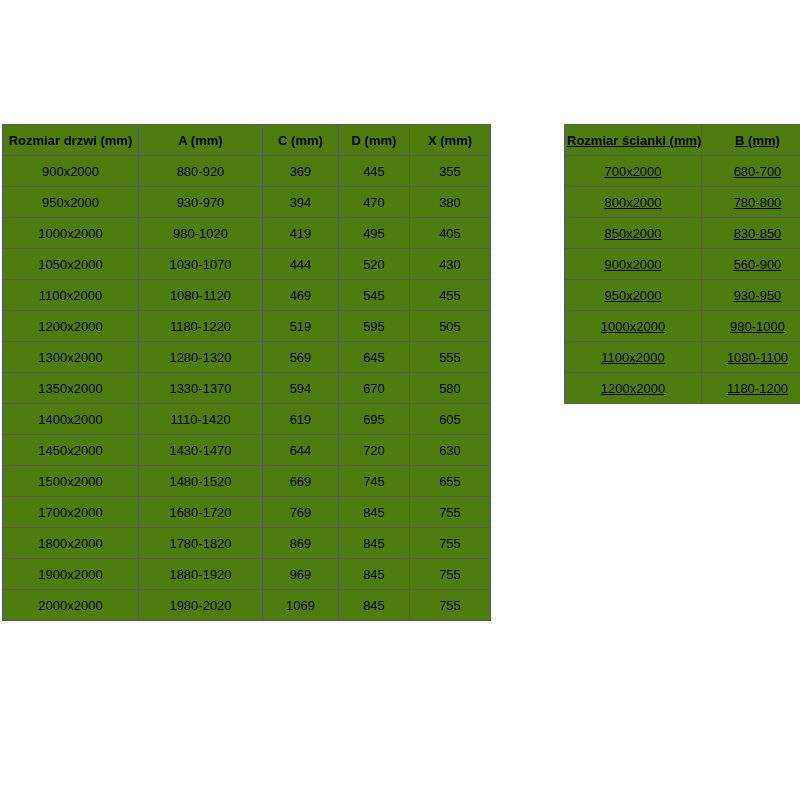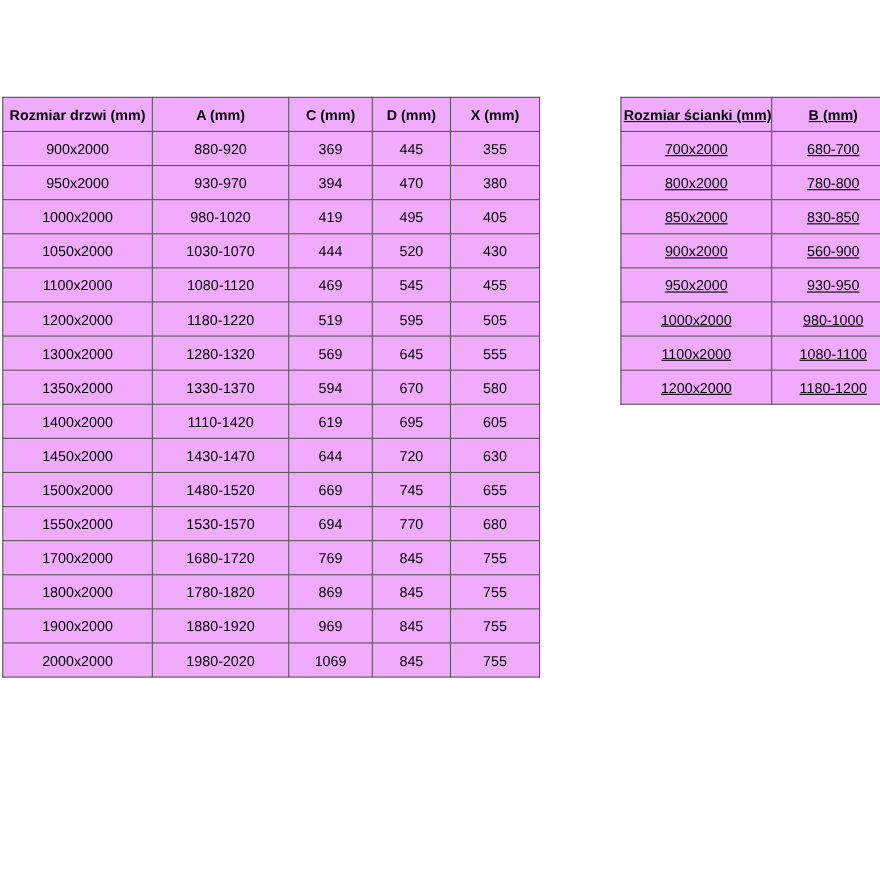--- a/index.html
+++ b/index.html
@@ -16,21 +16,22 @@
   }
   .canvas {
     position: absolute;
     inset: 0;
     background: #ffffff;
   }
   table.tbl {
     position: absolute;
     border-collapse: collapse;
     table-layout: fixed;
-    background: #f0abfc;
+    background: #4d7c0f;
+    margin-top: 36px;
   }
   table.tbl th,
   table.tbl td {
     border: 1px solid #595959;
     text-align: center;
     vertical-align: middle;
     padding: 0 2px;
     font-size: 13px;
     color: #000000;
     height: 30px;
@@ -147,27 +148,20 @@
           <td>630</td>
         </tr>
         <tr>
           <td>1500x2000</td>
           <td>1480-1520</td>
           <td>669</td>
           <td>745</td>
           <td>655</td>
         </tr>
         <tr>
-          <td>1550x2000</td>
-          <td>1530-1570</td>
-          <td>694</td>
-          <td>770</td>
-          <td>680</td>
-        </tr>
-        <tr>
           <td>1700x2000</td>
           <td>1680-1720</td>
           <td>769</td>
           <td>845</td>
           <td>755</td>
         </tr>
         <tr>
           <td>1800x2000</td>
           <td>1780-1820</td>
           <td>869</td>

